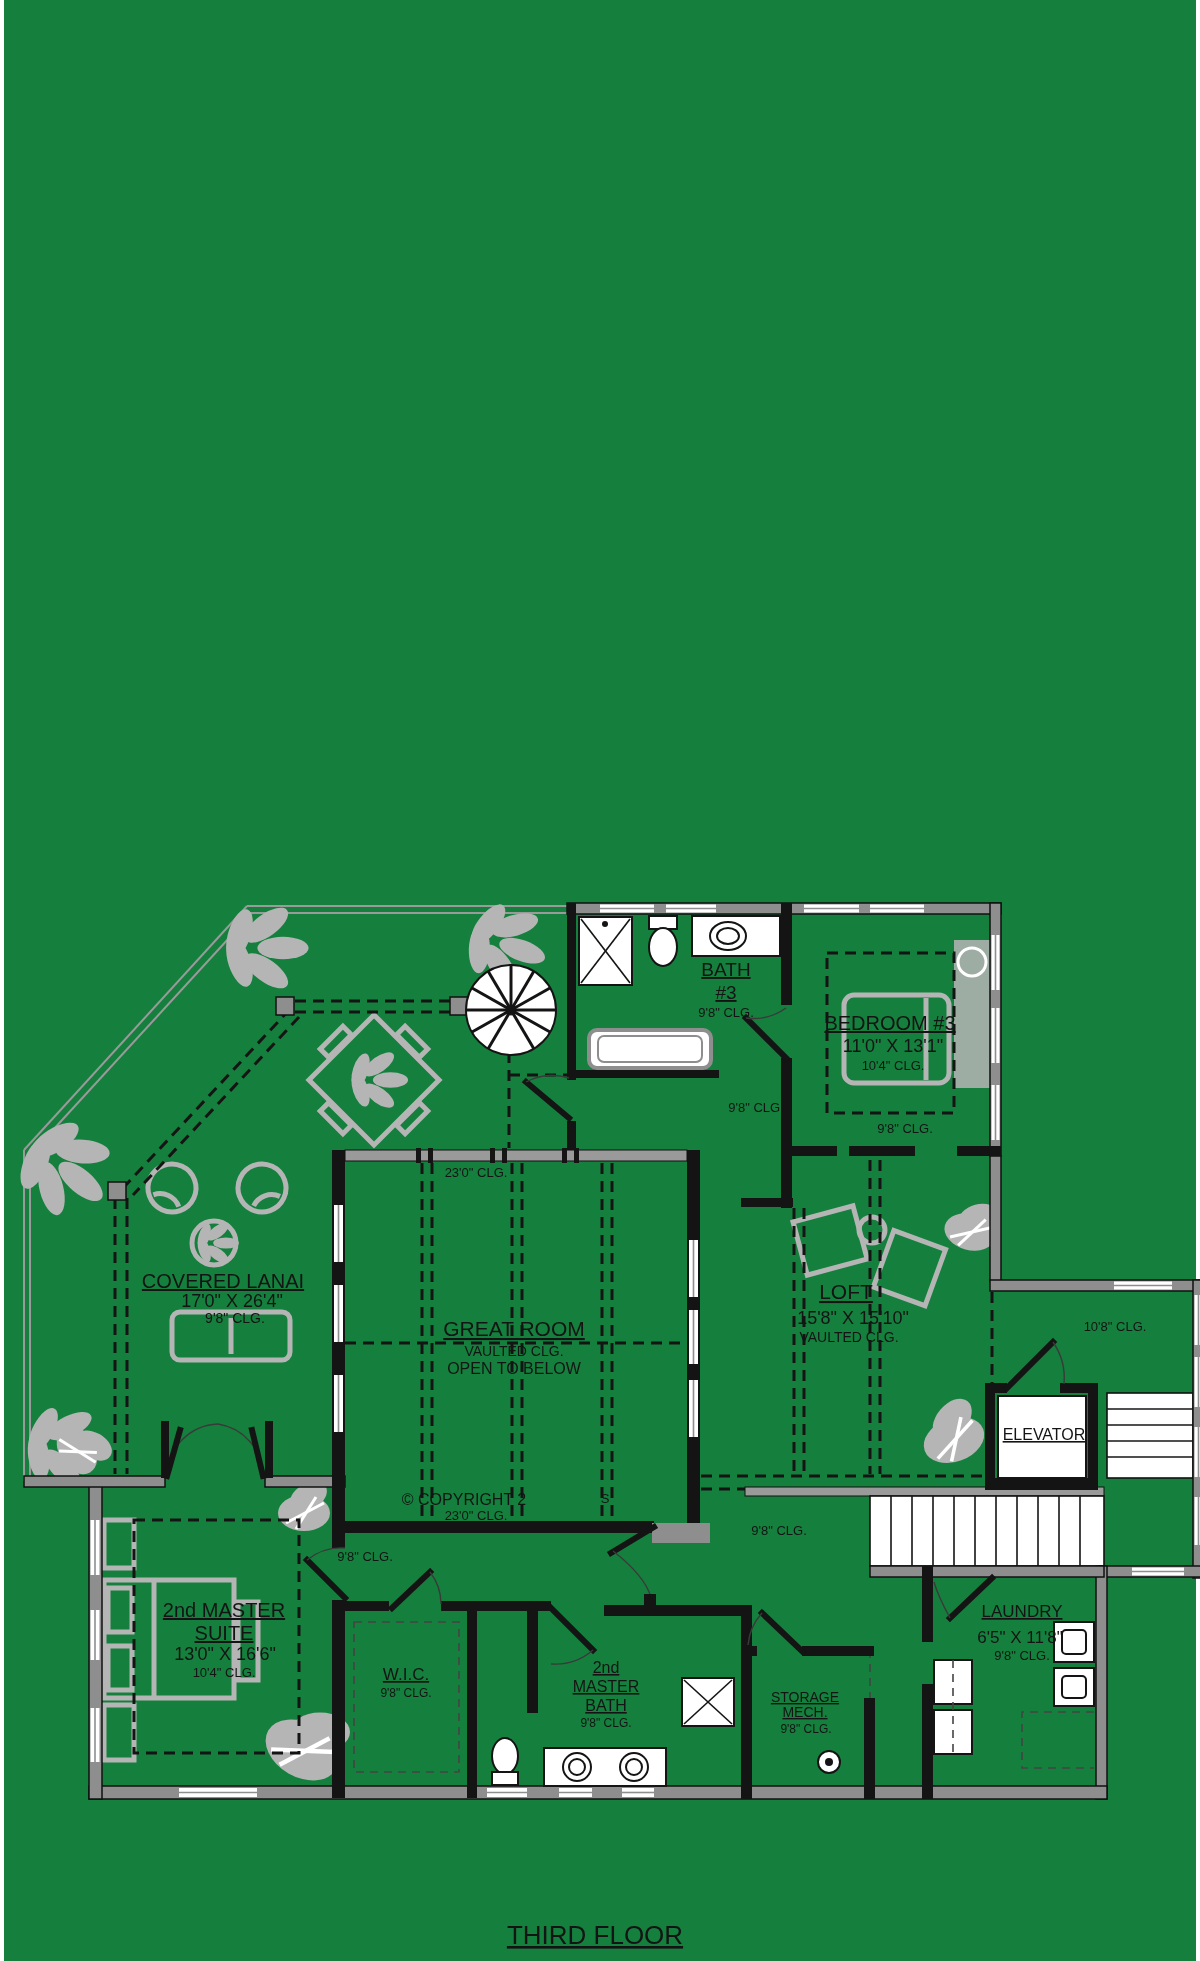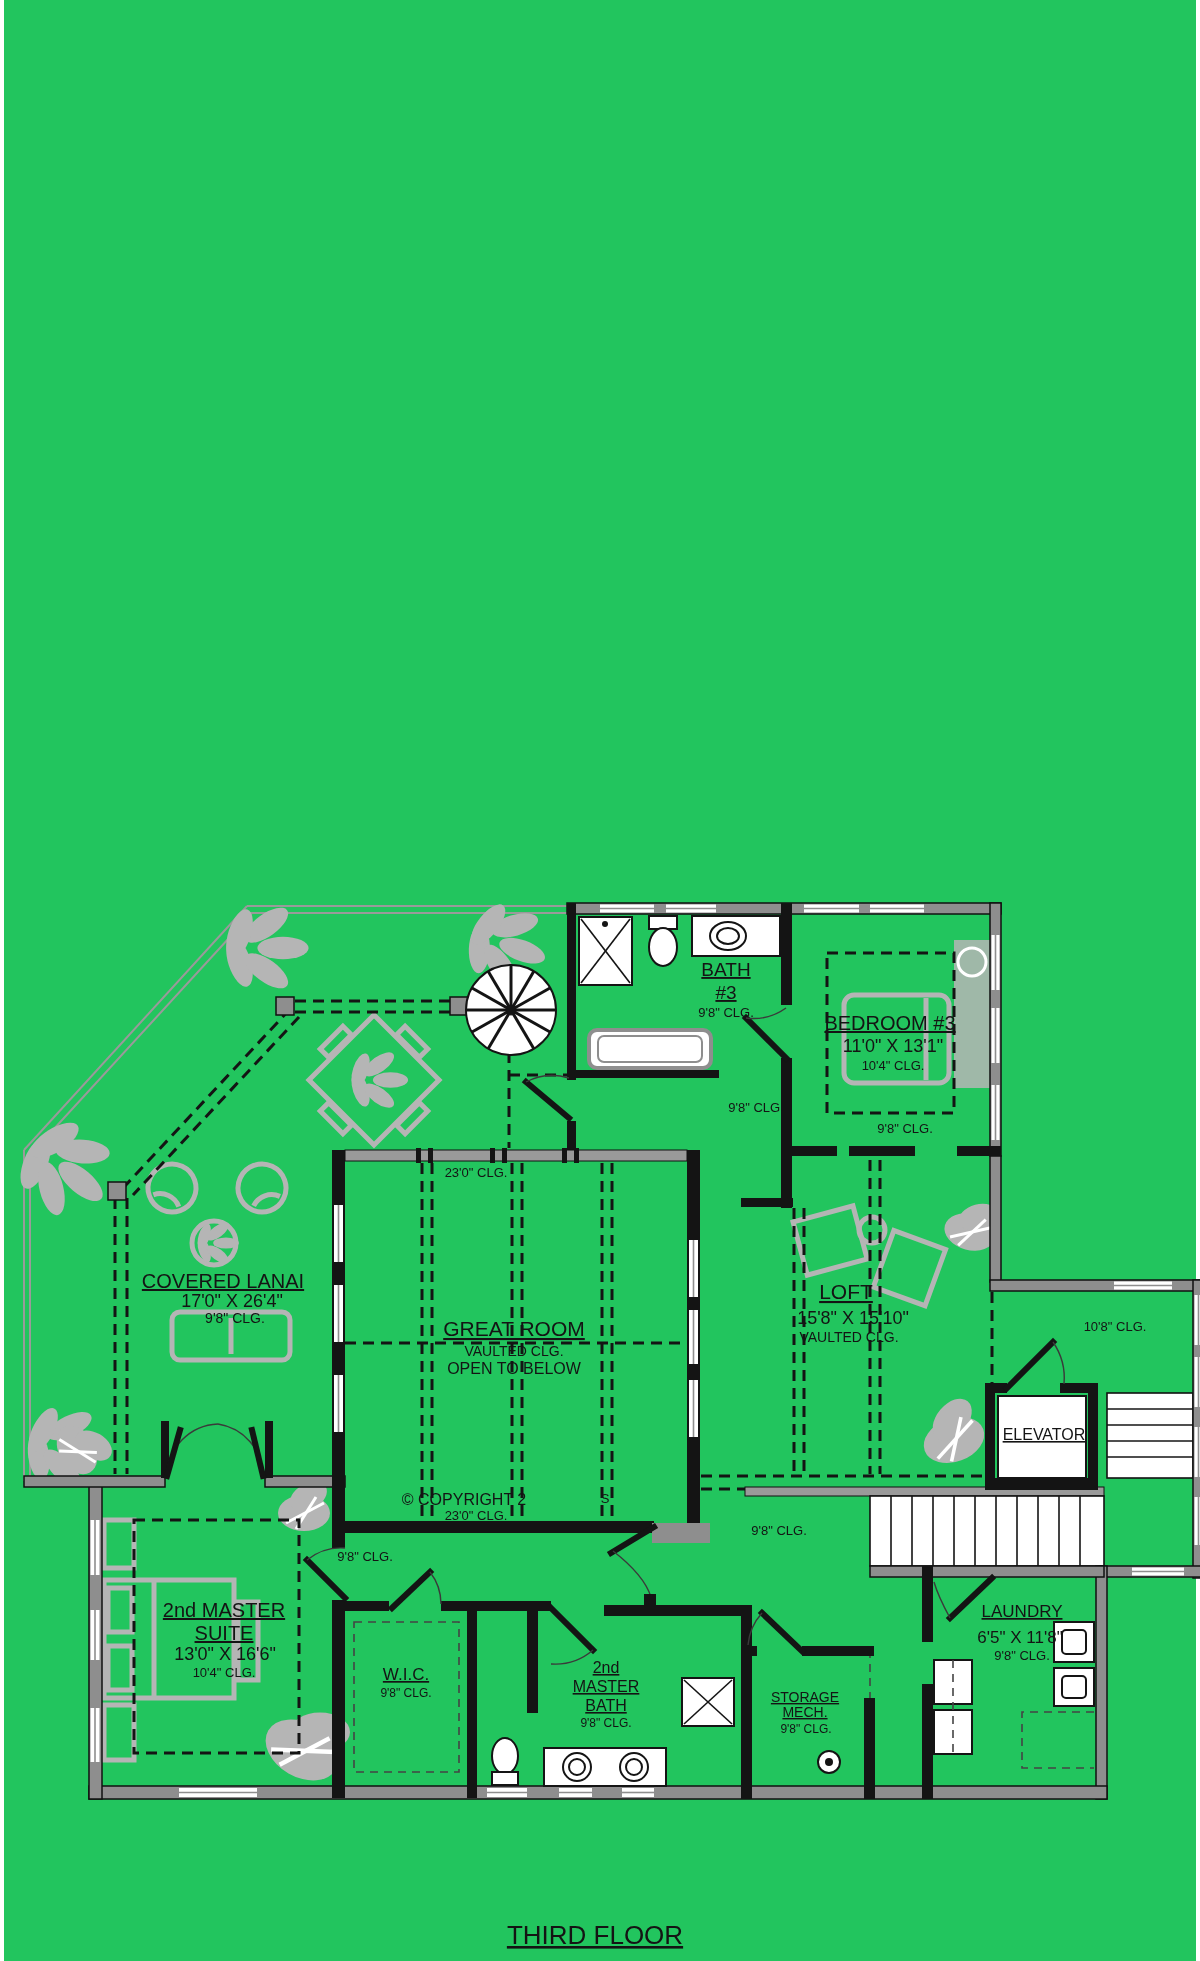--- a/index.html
+++ b/index.html
@@ -1,16 +1,16 @@
 <!DOCTYPE html>
 <html><head>
 <meta charset="utf-8">
 <style>
   html,body{margin:0;padding:0;background:#ffffff;}
-  .sheet{width:1192px;height:1961px;position:relative;background:#22c55e;margin:0 auto;}
+  .sheet{width:1192px;height:1961px;position:relative;background:#15803d;margin:0 auto;}
   svg{display:block;}
   svg text{font-family:"Liberation Sans", sans-serif;fill:#141414;}
   svg text.ul{text-decoration:underline;}
   .wall-ext{fill:#8e8e8e;stroke:#111;stroke-width:1.5;}
   .wall-int{fill:#141414;stroke:none;}
   .win{fill:#ffffff;stroke:none;}
   .winline{stroke:#8e8e8e;stroke-width:1.6;}
   .dash{stroke:#141414;stroke-width:3;fill:none;stroke-dasharray:11 7;}
   .dash-thin{stroke:#444;stroke-width:1.6;fill:none;stroke-dasharray:8 6;}
   .gray{stroke:#b5b5b5;fill:none;stroke-width:5;}

